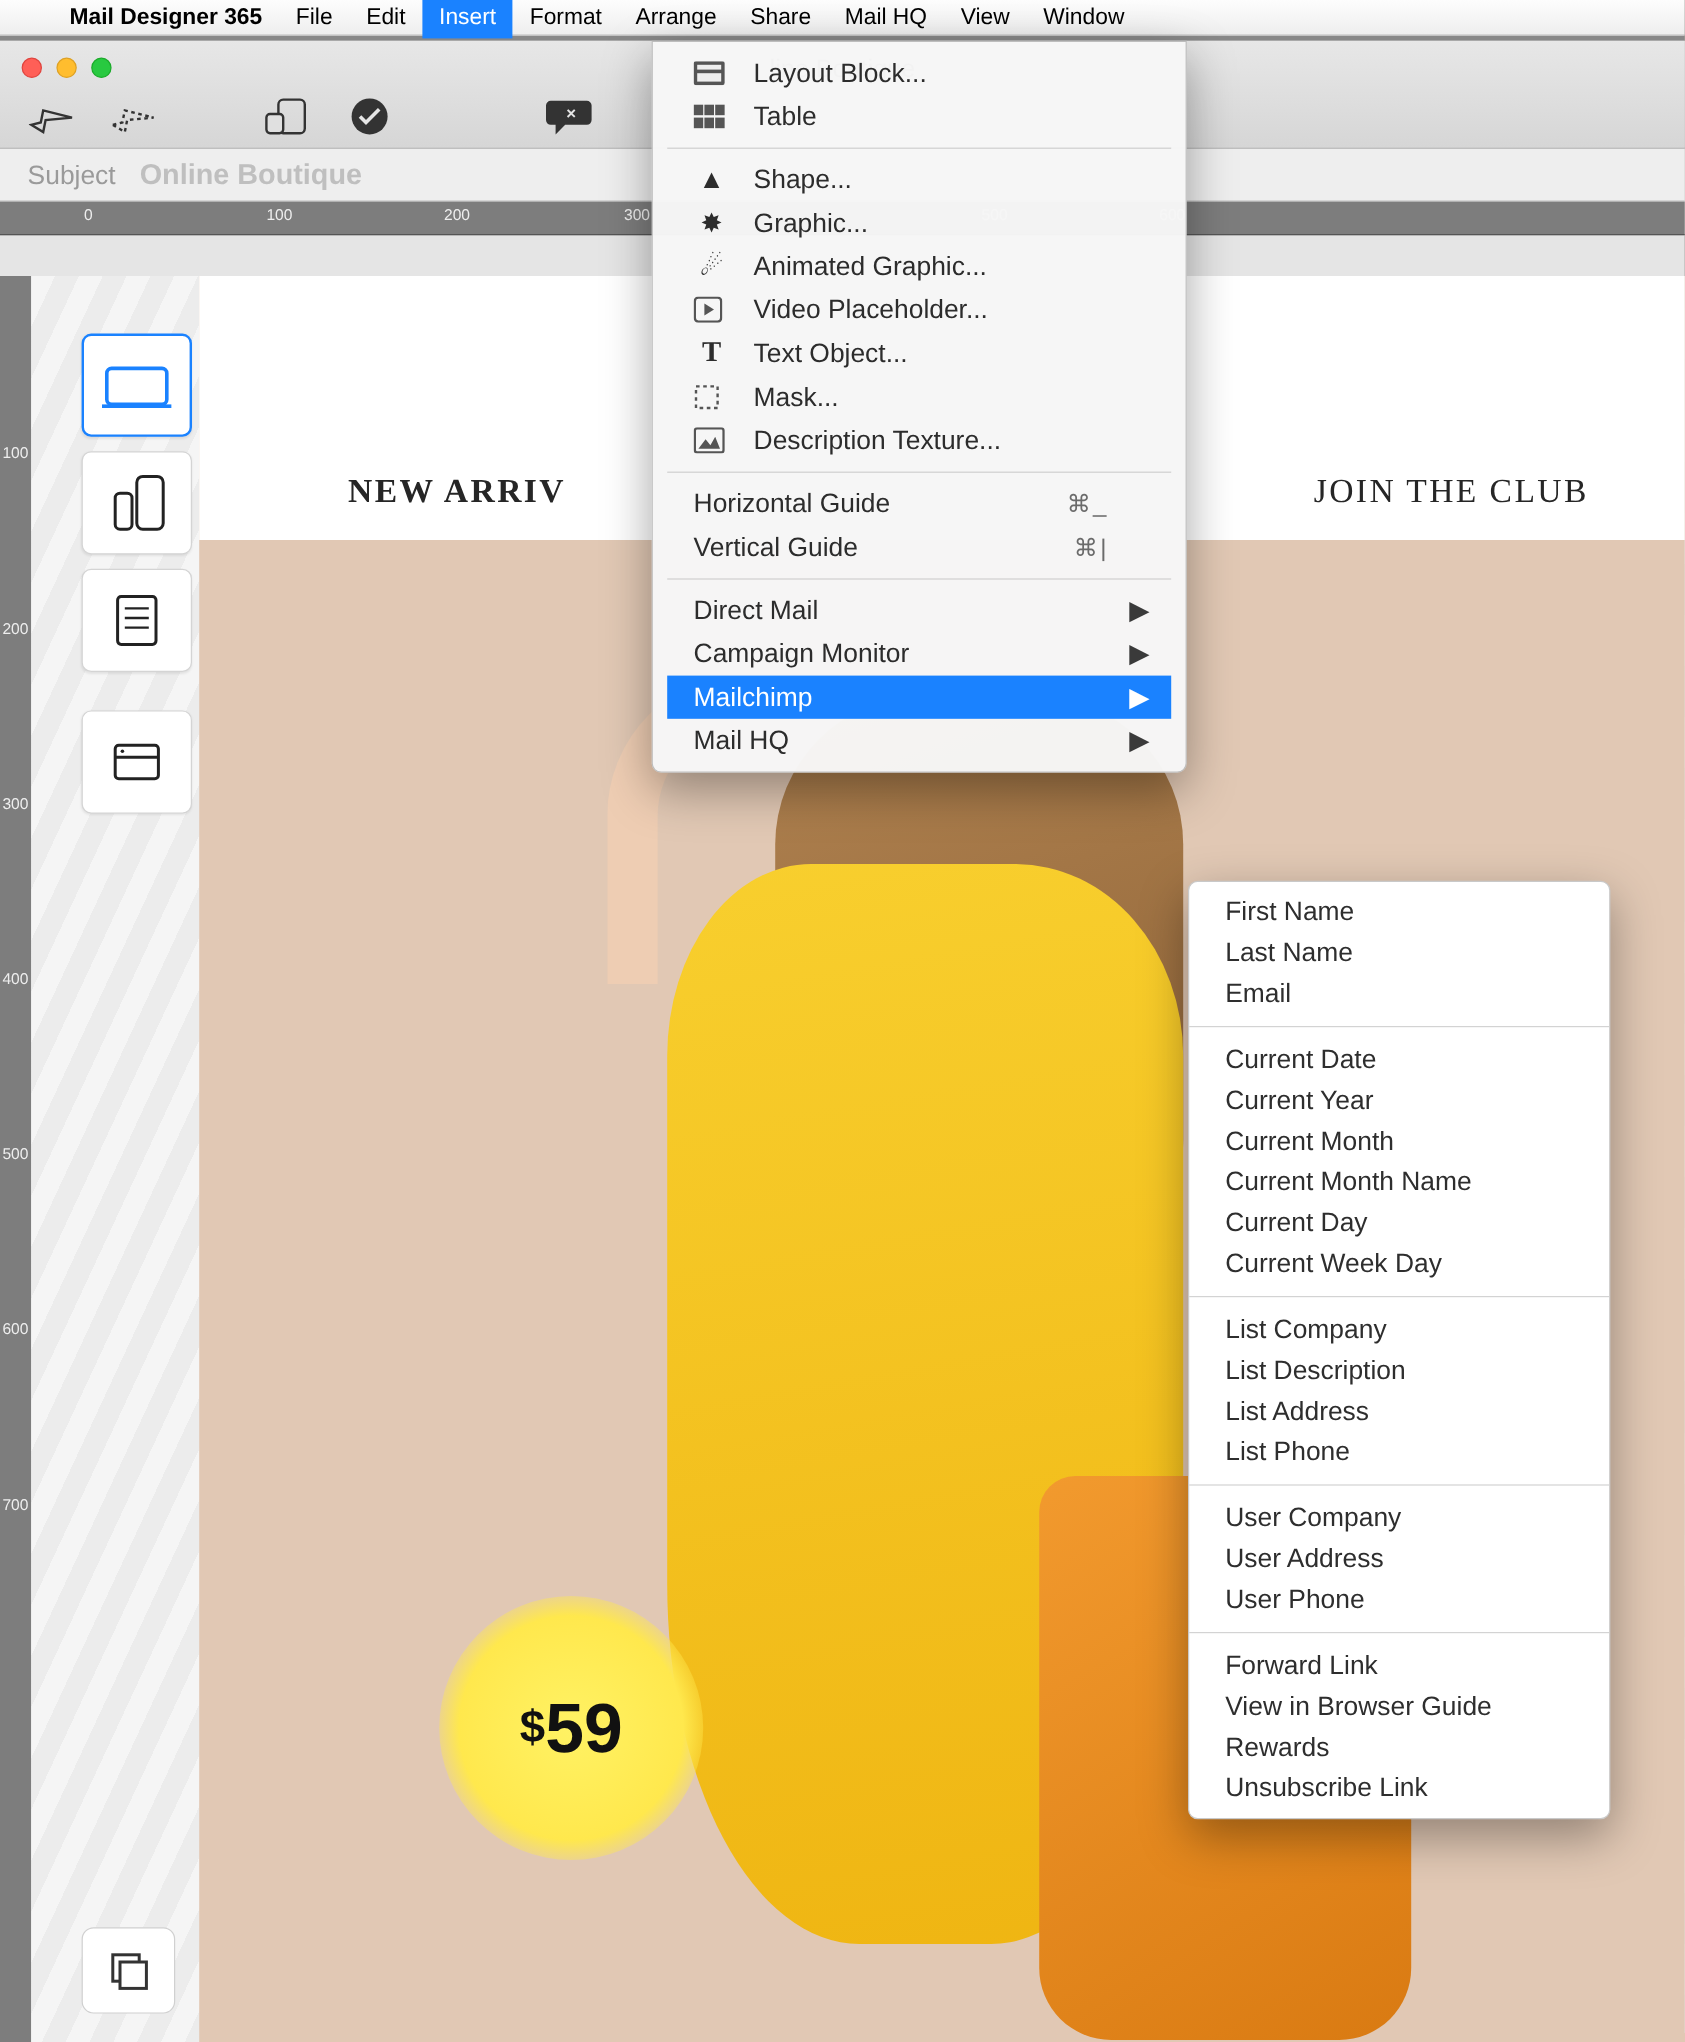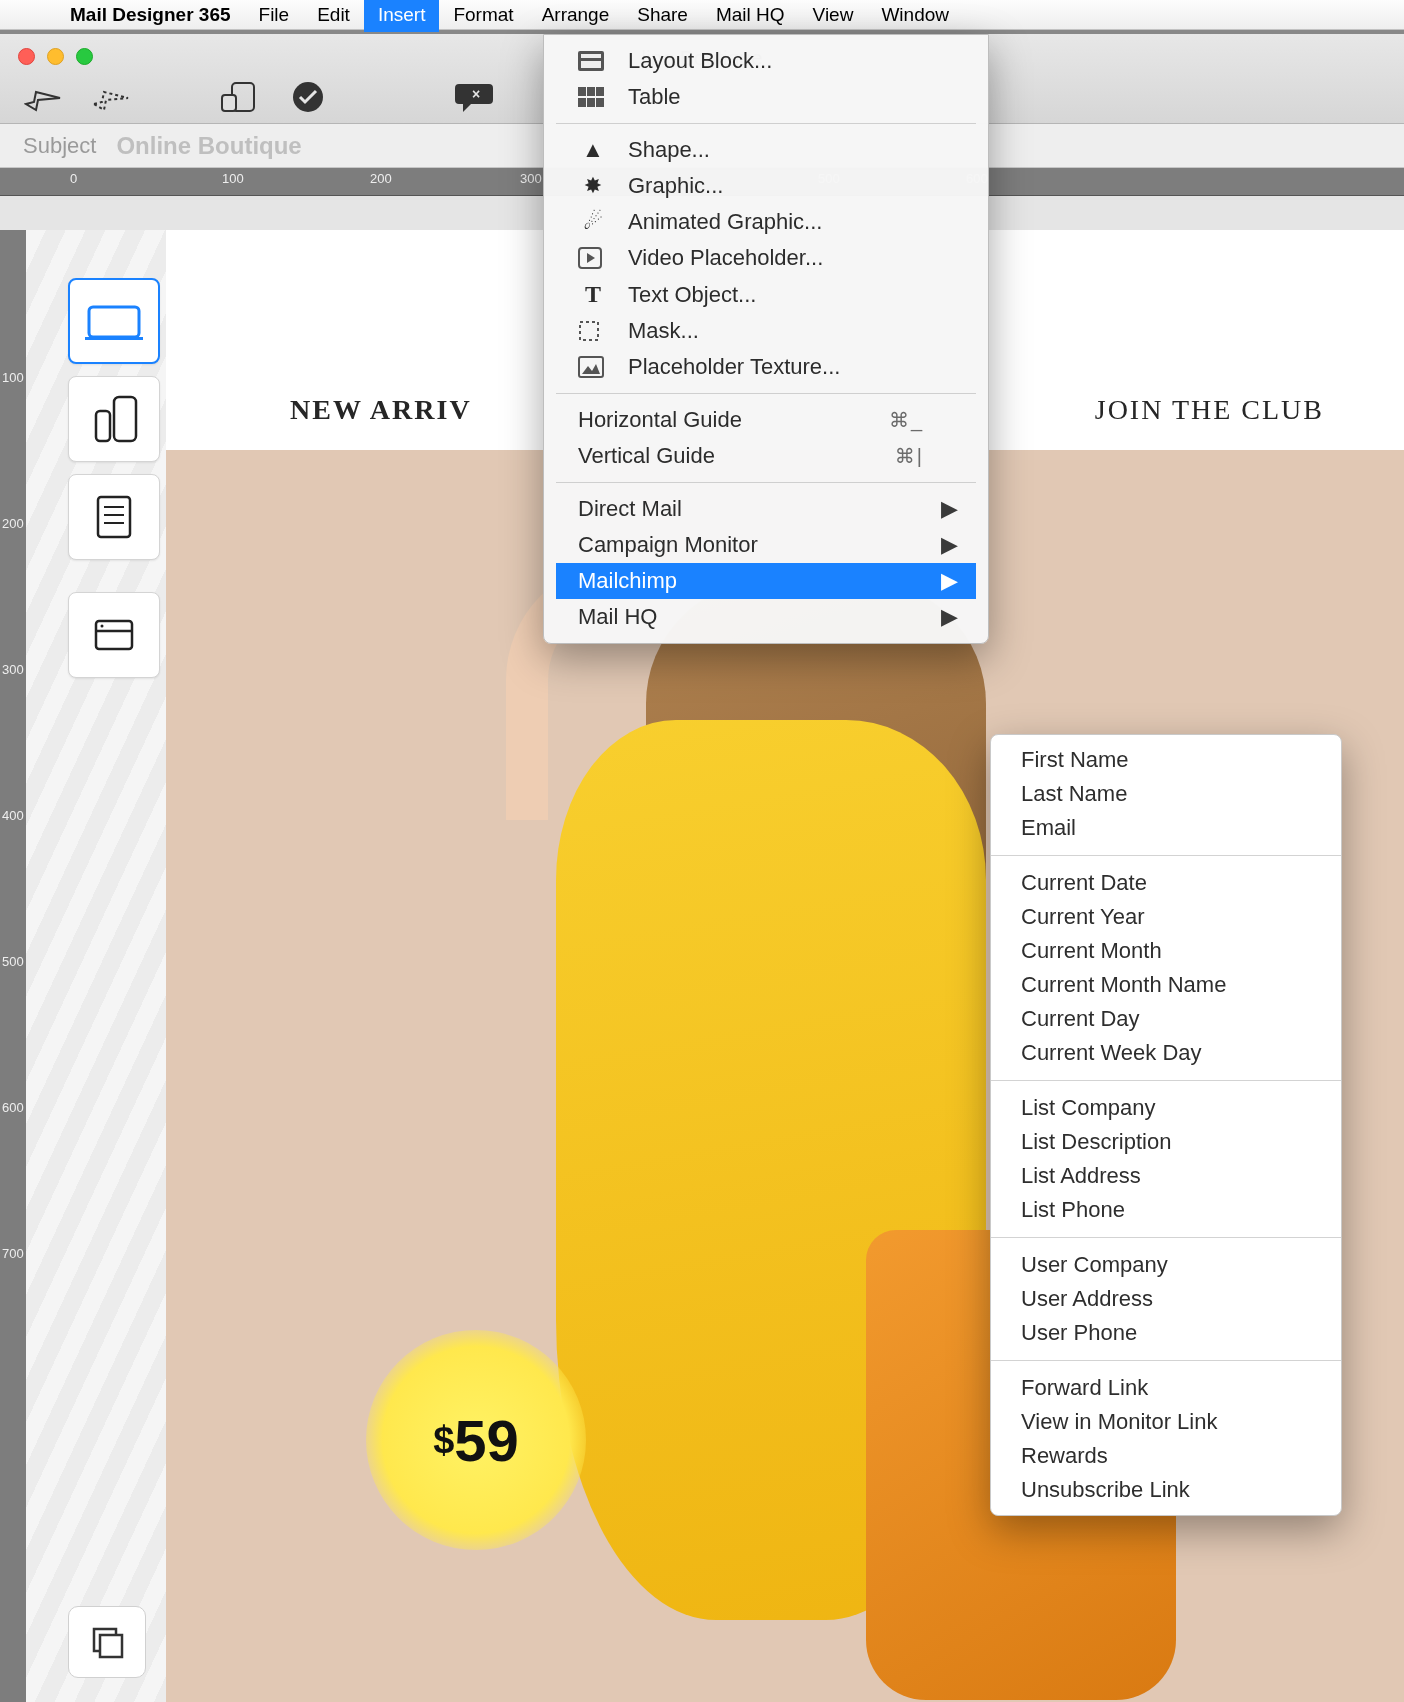--- a/index.html
+++ b/index.html
@@ -1,19 +1,19 @@
 <!DOCTYPE html>
 <html><head>
 <meta charset="utf-8">
 <style>
 * { margin: 0; padding: 0; box-sizing: border-box; font-family: -apple-system, "Helvetica Neue", Arial, sans-serif; }
 body { width: 1404px; height: 1702px; overflow: hidden; background: #888; position: relative; }
 
 
-.menubar { height: 30px; background: linear-gradient(#fdfdfd,#eeeeee); display: flex; align-items: center; font-size: 19px; padding-left: 38px; gap: 0; border-bottom: 1px solid #c2c2c2; }
+.menubar { height: 30px; background: linear-gradient(#fdfdfd,#eeeeee); display: flex; align-items: center; font-size: 19px; padding-left: 26px; gap: 0; border-bottom: 1px solid #c2c2c2; }
 .menubar .apple { font-size: 22px; margin-right: 18px; }
 .menubar .item { padding: 0 14px; height: 34px; display: flex; align-items: center; }
 .menubar .item.bold { font-weight: 700; }
 .menubar .item.active { background: #1a82ff; color: #fff; }
 
 
 .window { position: absolute; top: 34px; left: 0; right: 0; bottom: 0; background: #e5e5e5; }
 .titlebar { height: 90px; background: linear-gradient(#e7e7e7,#d6d6d6); border-bottom: 1px solid #b5b5b5; position: relative; }
 .traffic { position: absolute; top: 14px; left: 18px; display: flex; gap: 12px; }
 .traffic span { width: 17px; height: 17px; border-radius: 50%; display: block; }
@@ -273,21 +273,21 @@
       </span>
       <span>Mask...</span>
     </div>
   <div class="row">
       <span class="glyph">
         <svg width="26" height="22">
           <rect x="1" y="1" width="24" height="20" rx="2" fill="none" stroke="#555" stroke-width="2"></rect>
           <polygon points="4,18 10,10 14,15 18,8 22,18" fill="#555"></polygon>
         </svg>
       </span>
-      <span>Placeholder Texture...</span>
+      <span>Description Texture...</span>
     </div>
   <div class="sep"></div>
   <div class="row">
       <span>Horizontal Guide</span>
       <span class="short">⌘_</span>
     </div>
   <div class="row">
       <span>Vertical Guide</span>
       <span class="short">⌘|</span>
     </div>
@@ -325,16 +325,16 @@
   <div class="srow">List Company</div>
   <div class="srow">List Description</div>
   <div class="srow">List Address</div>
   <div class="srow">List Phone</div>
   <div class="sep"></div>
   <div class="srow">User Company</div>
   <div class="srow">User Address</div>
   <div class="srow">User Phone</div>
   <div class="sep"></div>
   <div class="srow">Forward Link</div>
-  <div class="srow">View in Monitor Link</div>
+  <div class="srow">View in Browser Guide</div>
   <div class="srow">Rewards</div>
   <div class="srow">Unsubscribe Link</div>
 </div>
 
 </body></html>

